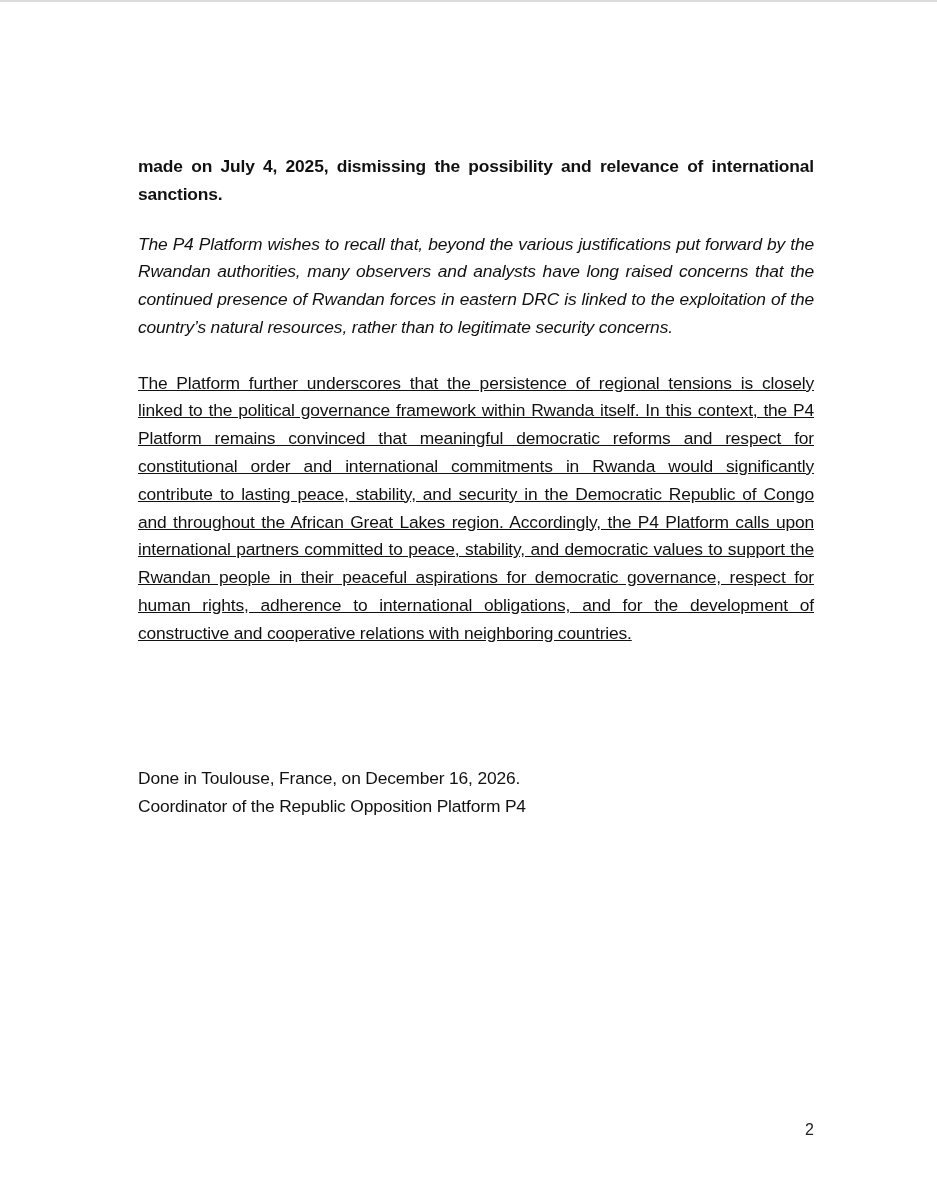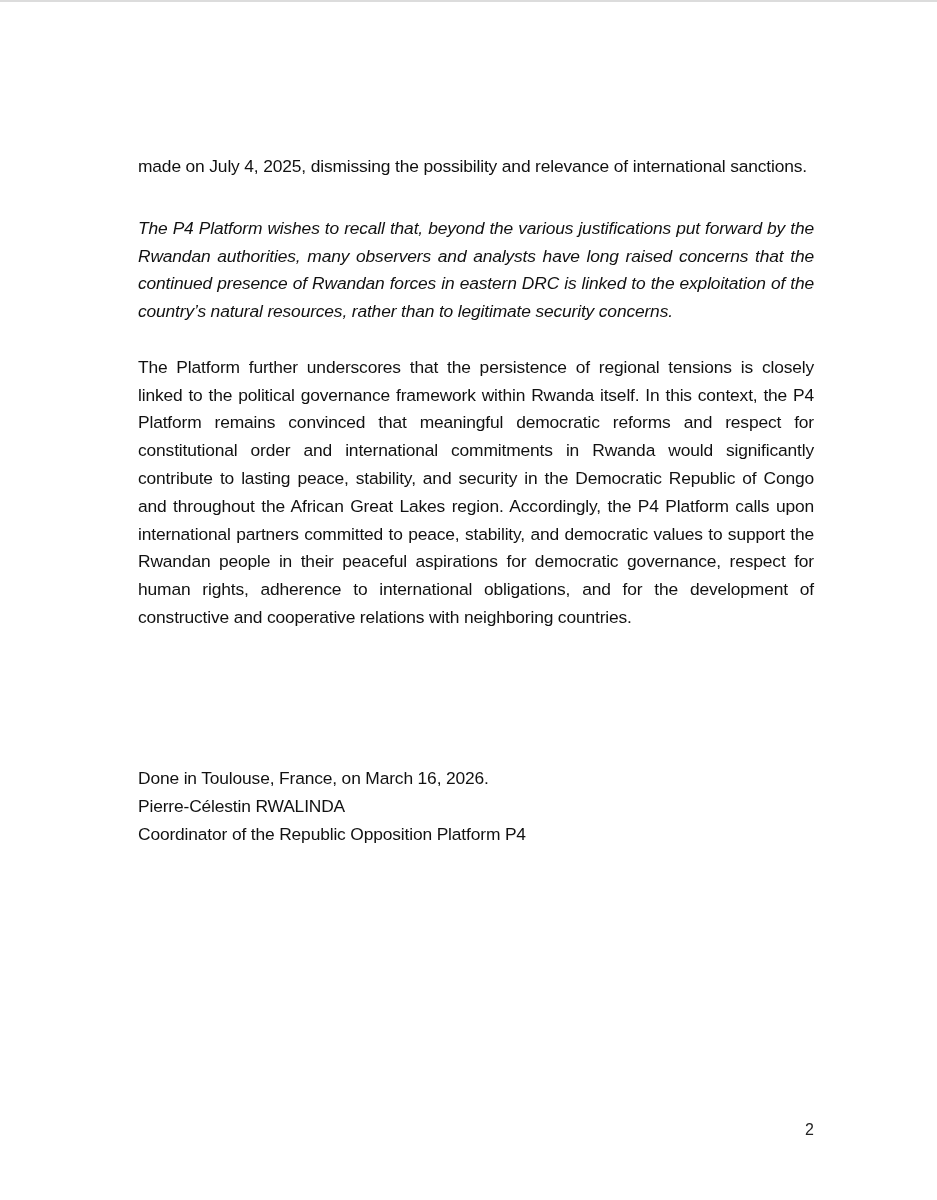--- a/index.html
+++ b/index.html
@@ -29,23 +29,23 @@
       width: 676px;
     }
     .para {
       margin: 0;
       font-size: 17.4px;
       line-height: 27.8px;
       text-align: justify;
       letter-spacing: -0.15px;
       word-spacing: 0px;
     }
-    .p1 { margin-bottom: 34px; }
+    .p1 { margin-bottom: 22px; font-weight: bold; }
     .p2 { margin-bottom: 27.8px; font-style: italic; }
-    .p3 { margin-bottom: 12px; }
+    .p3 { margin-bottom: 12px; text-decoration: underline; }
     .signature {
       position: absolute;
       left: 138px;
       top: 765px;
       font-size: 17.4px;
       line-height: 27.8px;
       letter-spacing: -0.15px;
     }
     .signature div { white-space: nowrap; }
     .page-number {
@@ -62,18 +62,17 @@
 
 <div class="top-edge"></div>
 
 <div class="page">
   <p class="para p1">made on July 4, 2025, dismissing the possibility and relevance of international sanctions.</p>
   <p class="para p2">The P4 Platform wishes to recall that, beyond the various justifications put forward by the Rwandan authorities, many observers and analysts have long raised concerns that the continued presence of Rwandan forces in eastern DRC is linked to the exploitation of the country’s natural resources, rather than to legitimate security concerns.</p>
   <p class="para p3">The Platform further underscores that the persistence of regional tensions is closely linked to the political governance framework within Rwanda itself. In this context, the P4 Platform remains convinced that meaningful democratic reforms and respect for constitutional order and international commitments in Rwanda would significantly contribute to lasting peace, stability, and security in the Democratic Republic of Congo and throughout the African Great Lakes region. Accordingly, the P4 Platform calls upon international partners committed to peace, stability, and democratic values to support the Rwandan people in their peaceful aspirations for democratic governance, respect for human rights, adherence to international obligations, and for the development of constructive and cooperative relations with neighboring countries.</p>
 </div>
 
 <div class="signature">
-  <div>Done in Toulouse, France, on March 16, 2026.</div>
-  <div>Pierre-Célestin RWALINDA</div>
+  <div>Done in Toulouse, France, on December 16, 2026.</div>
   <div>Coordinator of the Republic Opposition Platform P4</div>
 </div>
 
 <div class="page-number">2</div>
 
 </body></html>

